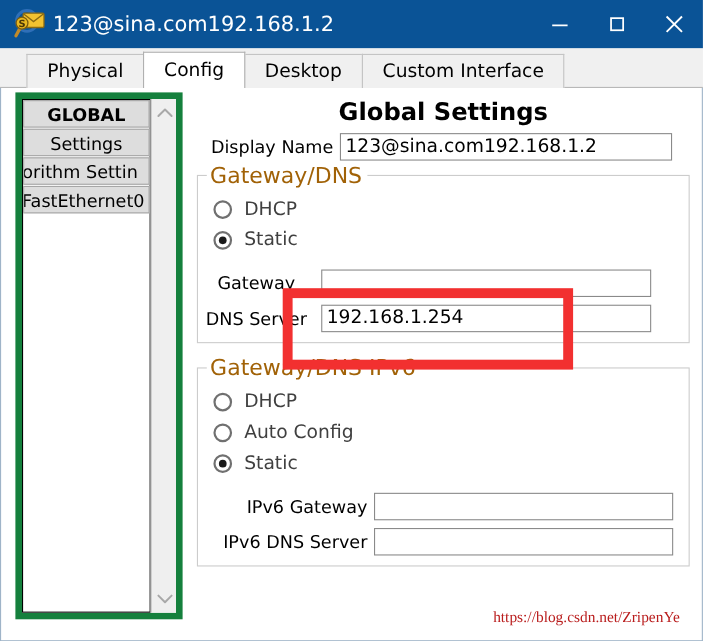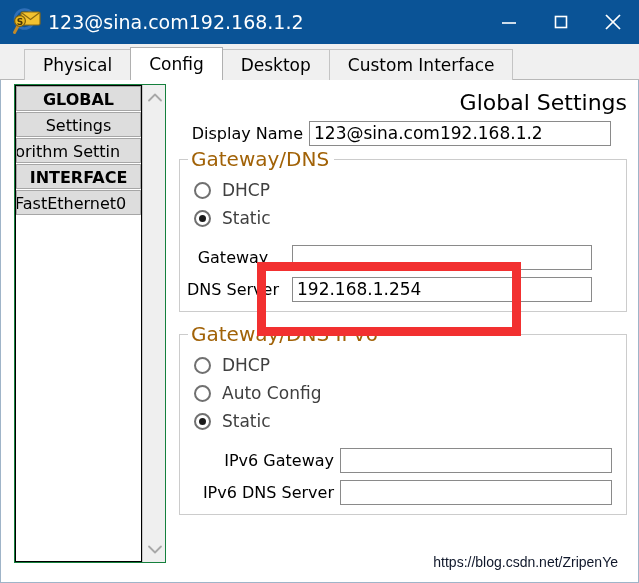--- a/index.html
+++ b/index.html
@@ -121,21 +121,21 @@
   }
 
   
   .sidebar {
     position: absolute;
     left: 13px;
     top: 4px;
     width: 152px;
     height: 479px;
     background: #ffffff;
-    border: 1px solid #15803d;
+    border: 6px solid #15803d;
     box-sizing: border-box;
     display: flex;
   }
   .sidebar-list {
     position: relative;
     width: 127px;
     height: 100%;
     background: #ffffff;
     border: 1px solid #000000;
     box-sizing: border-box;
@@ -191,27 +191,28 @@
 
   
   .main {
     position: absolute;
     left: 178px;
     top: 4px;
     width: 448px;
     height: 479px;
   }
   .panel-title {
-    text-align: right;
+    text-align: center;
     font-size: 22px;
     color: #000000;
     margin-top: 4px;
     height: 30px;
     line-height: 30px;
     white-space: nowrap;
+    font-weight: bold;
   }
 
   
   .row {
     display: flex;
     align-items: center;
     height: 27px;
   }
   .row .lbl {
     font-size: 16px;
@@ -316,23 +317,23 @@
     pointer-events: none;
     z-index: 20;
   }
 
   
   .watermark {
     position: absolute;
     right: 20px;
     bottom: 12px;
     font-size: 14px;
-    color: #0f172a;
-    white-space: nowrap;
-    font-family: Liberation Sans, sans-serif;
+    color: #b91c1c;
+    white-space: nowrap;
+    font-family: Liberation Serif, serif;
     z-index: 15;
   }
 </style>
 </head>
 <body>
 
 <div class="window">
 
   <div class="titlebar">
     <div class="title-icon">
@@ -377,21 +378,20 @@
     </div>
   </div>
 
   <div class="content">
 
     <div class="sidebar">
       <div class="sidebar-list">
         <div class="side-item header">GLOBAL</div>
         <div class="side-item">Settings</div>
         <div class="side-item clipped">gorithm Settin</div>
-        <div class="side-item header">INTERFACE</div>
         <div class="side-item clip-right">FastEthernet0</div>
       </div>
       <div class="sb-scroll">
         <div class="sb-arrow up">
           <svg width="16" height="12" viewBox="0 0 16 12">
             <path d="M2 8.5 L8 2.5 L14 8.5" fill="none" stroke="#a8a8a8" stroke-width="1.8" stroke-linecap="round" stroke-linejoin="round"></path>
           </svg>
         </div>
         <div class="sb-arrow down">
           <svg width="16" height="12" viewBox="0 0 16 12">

